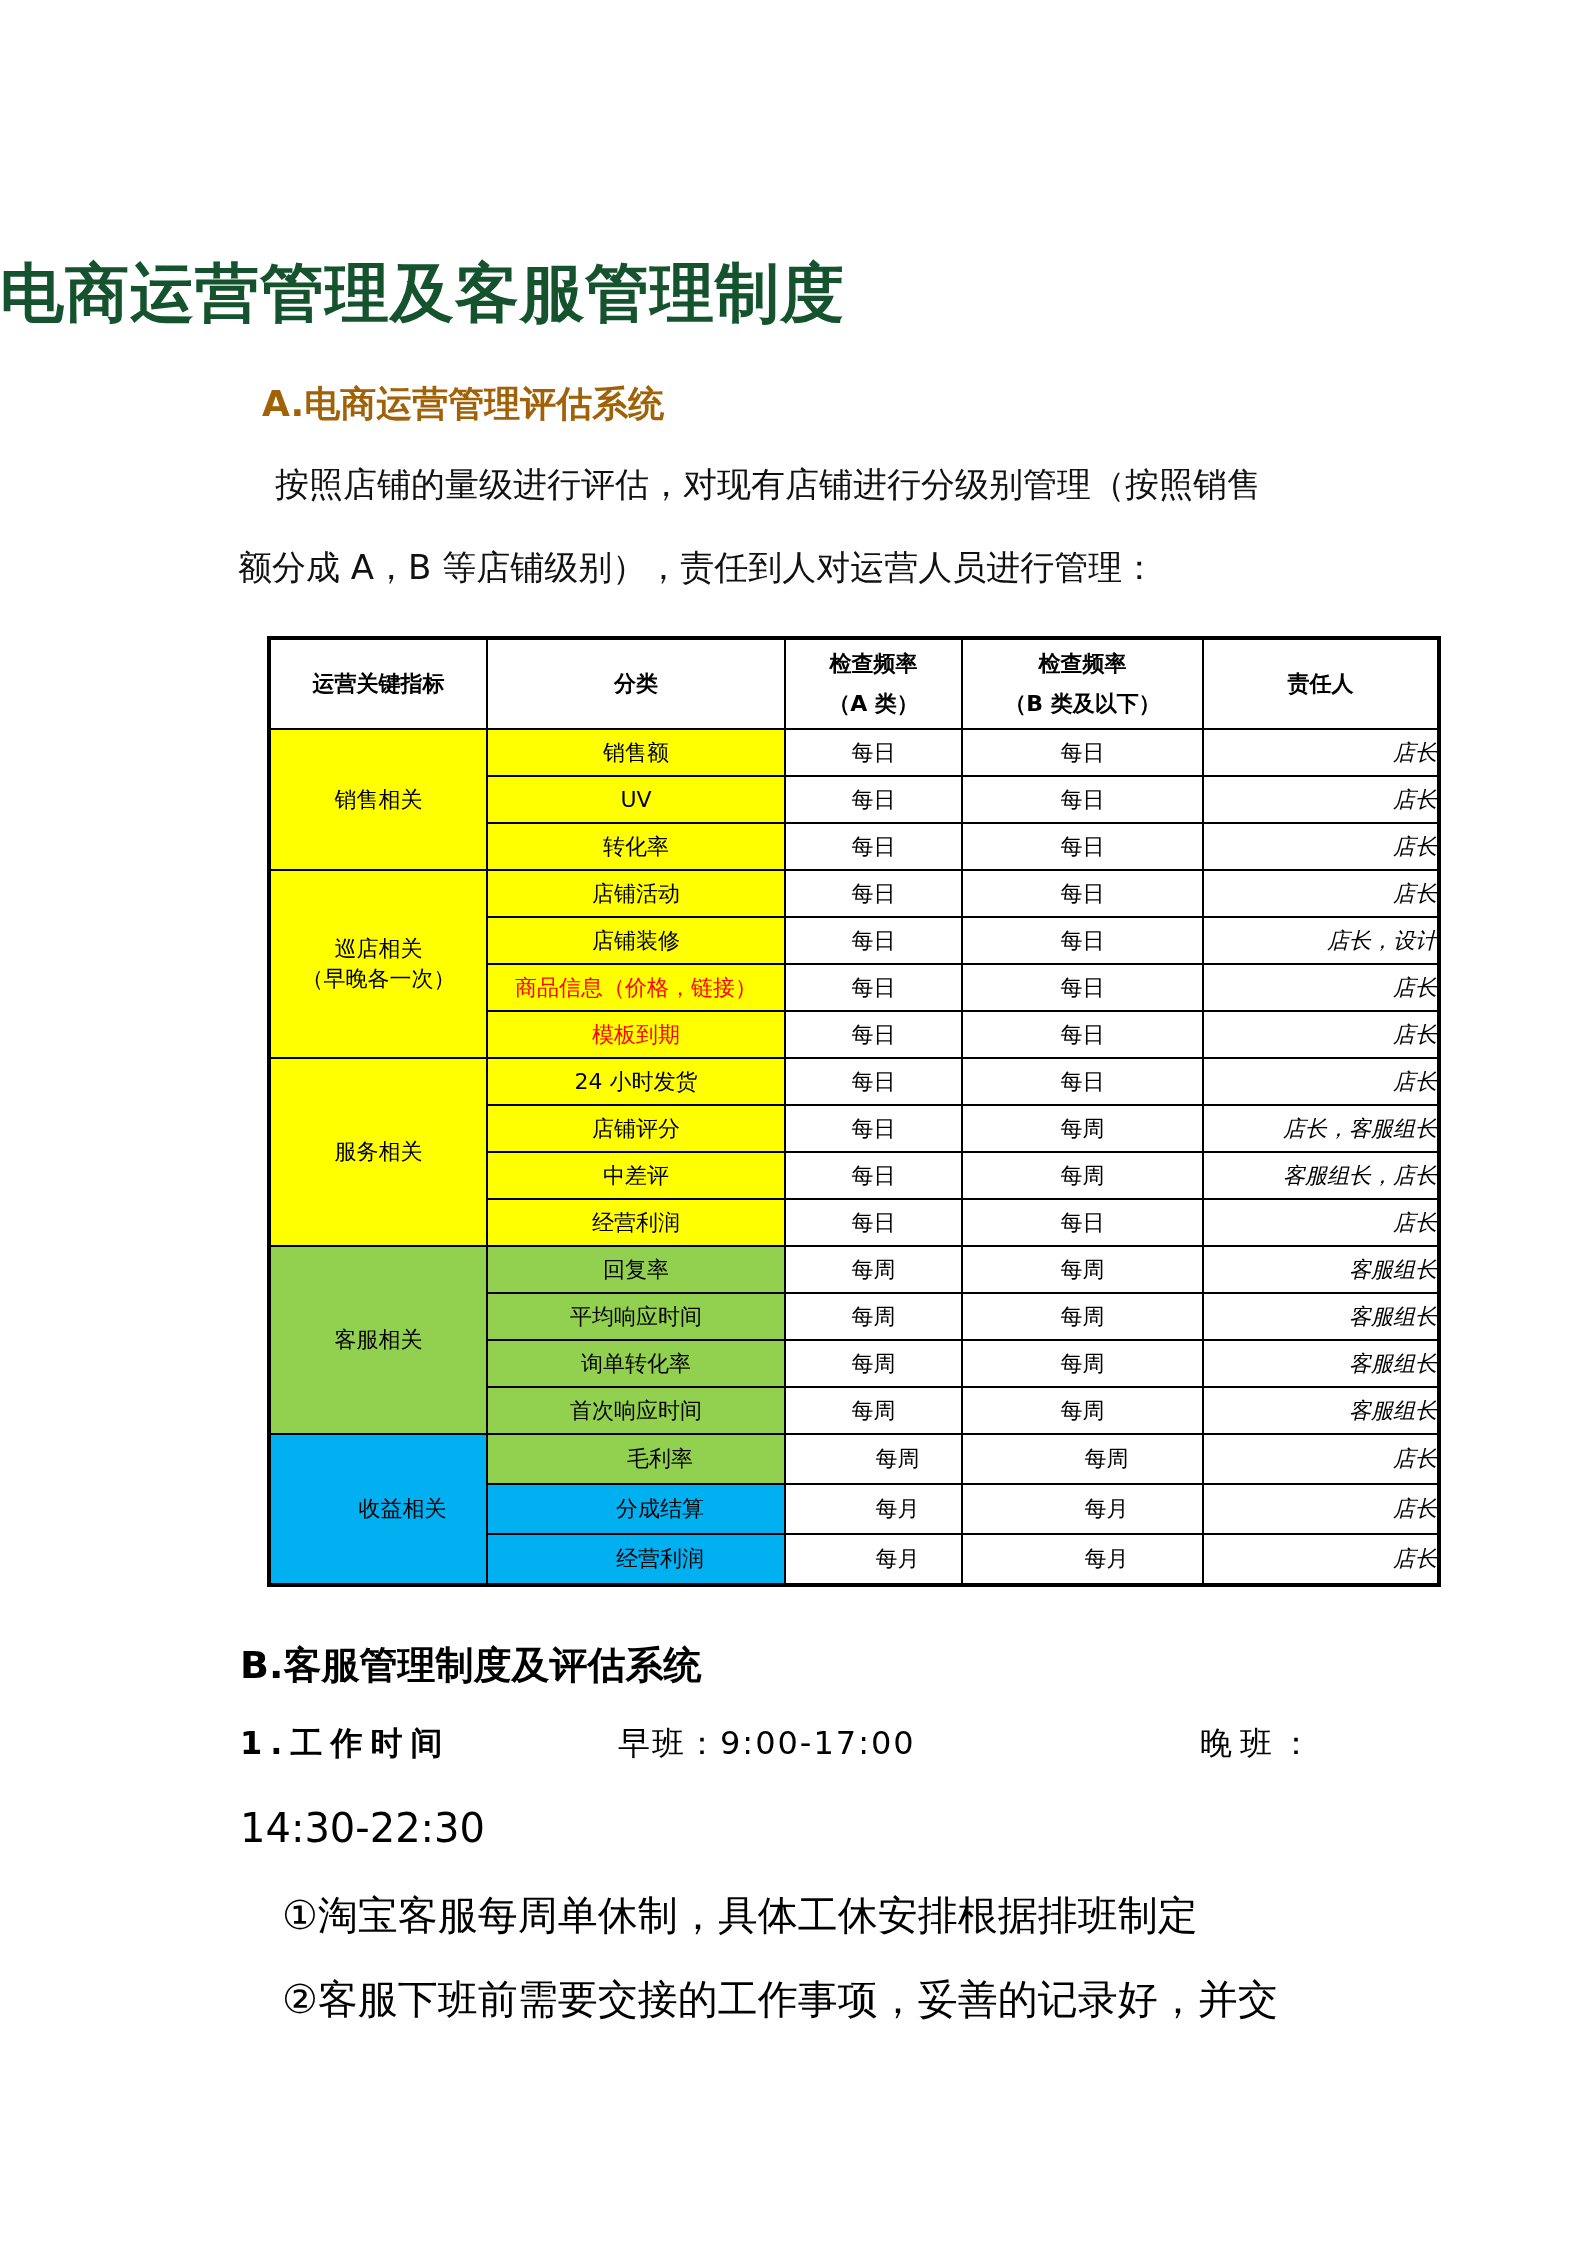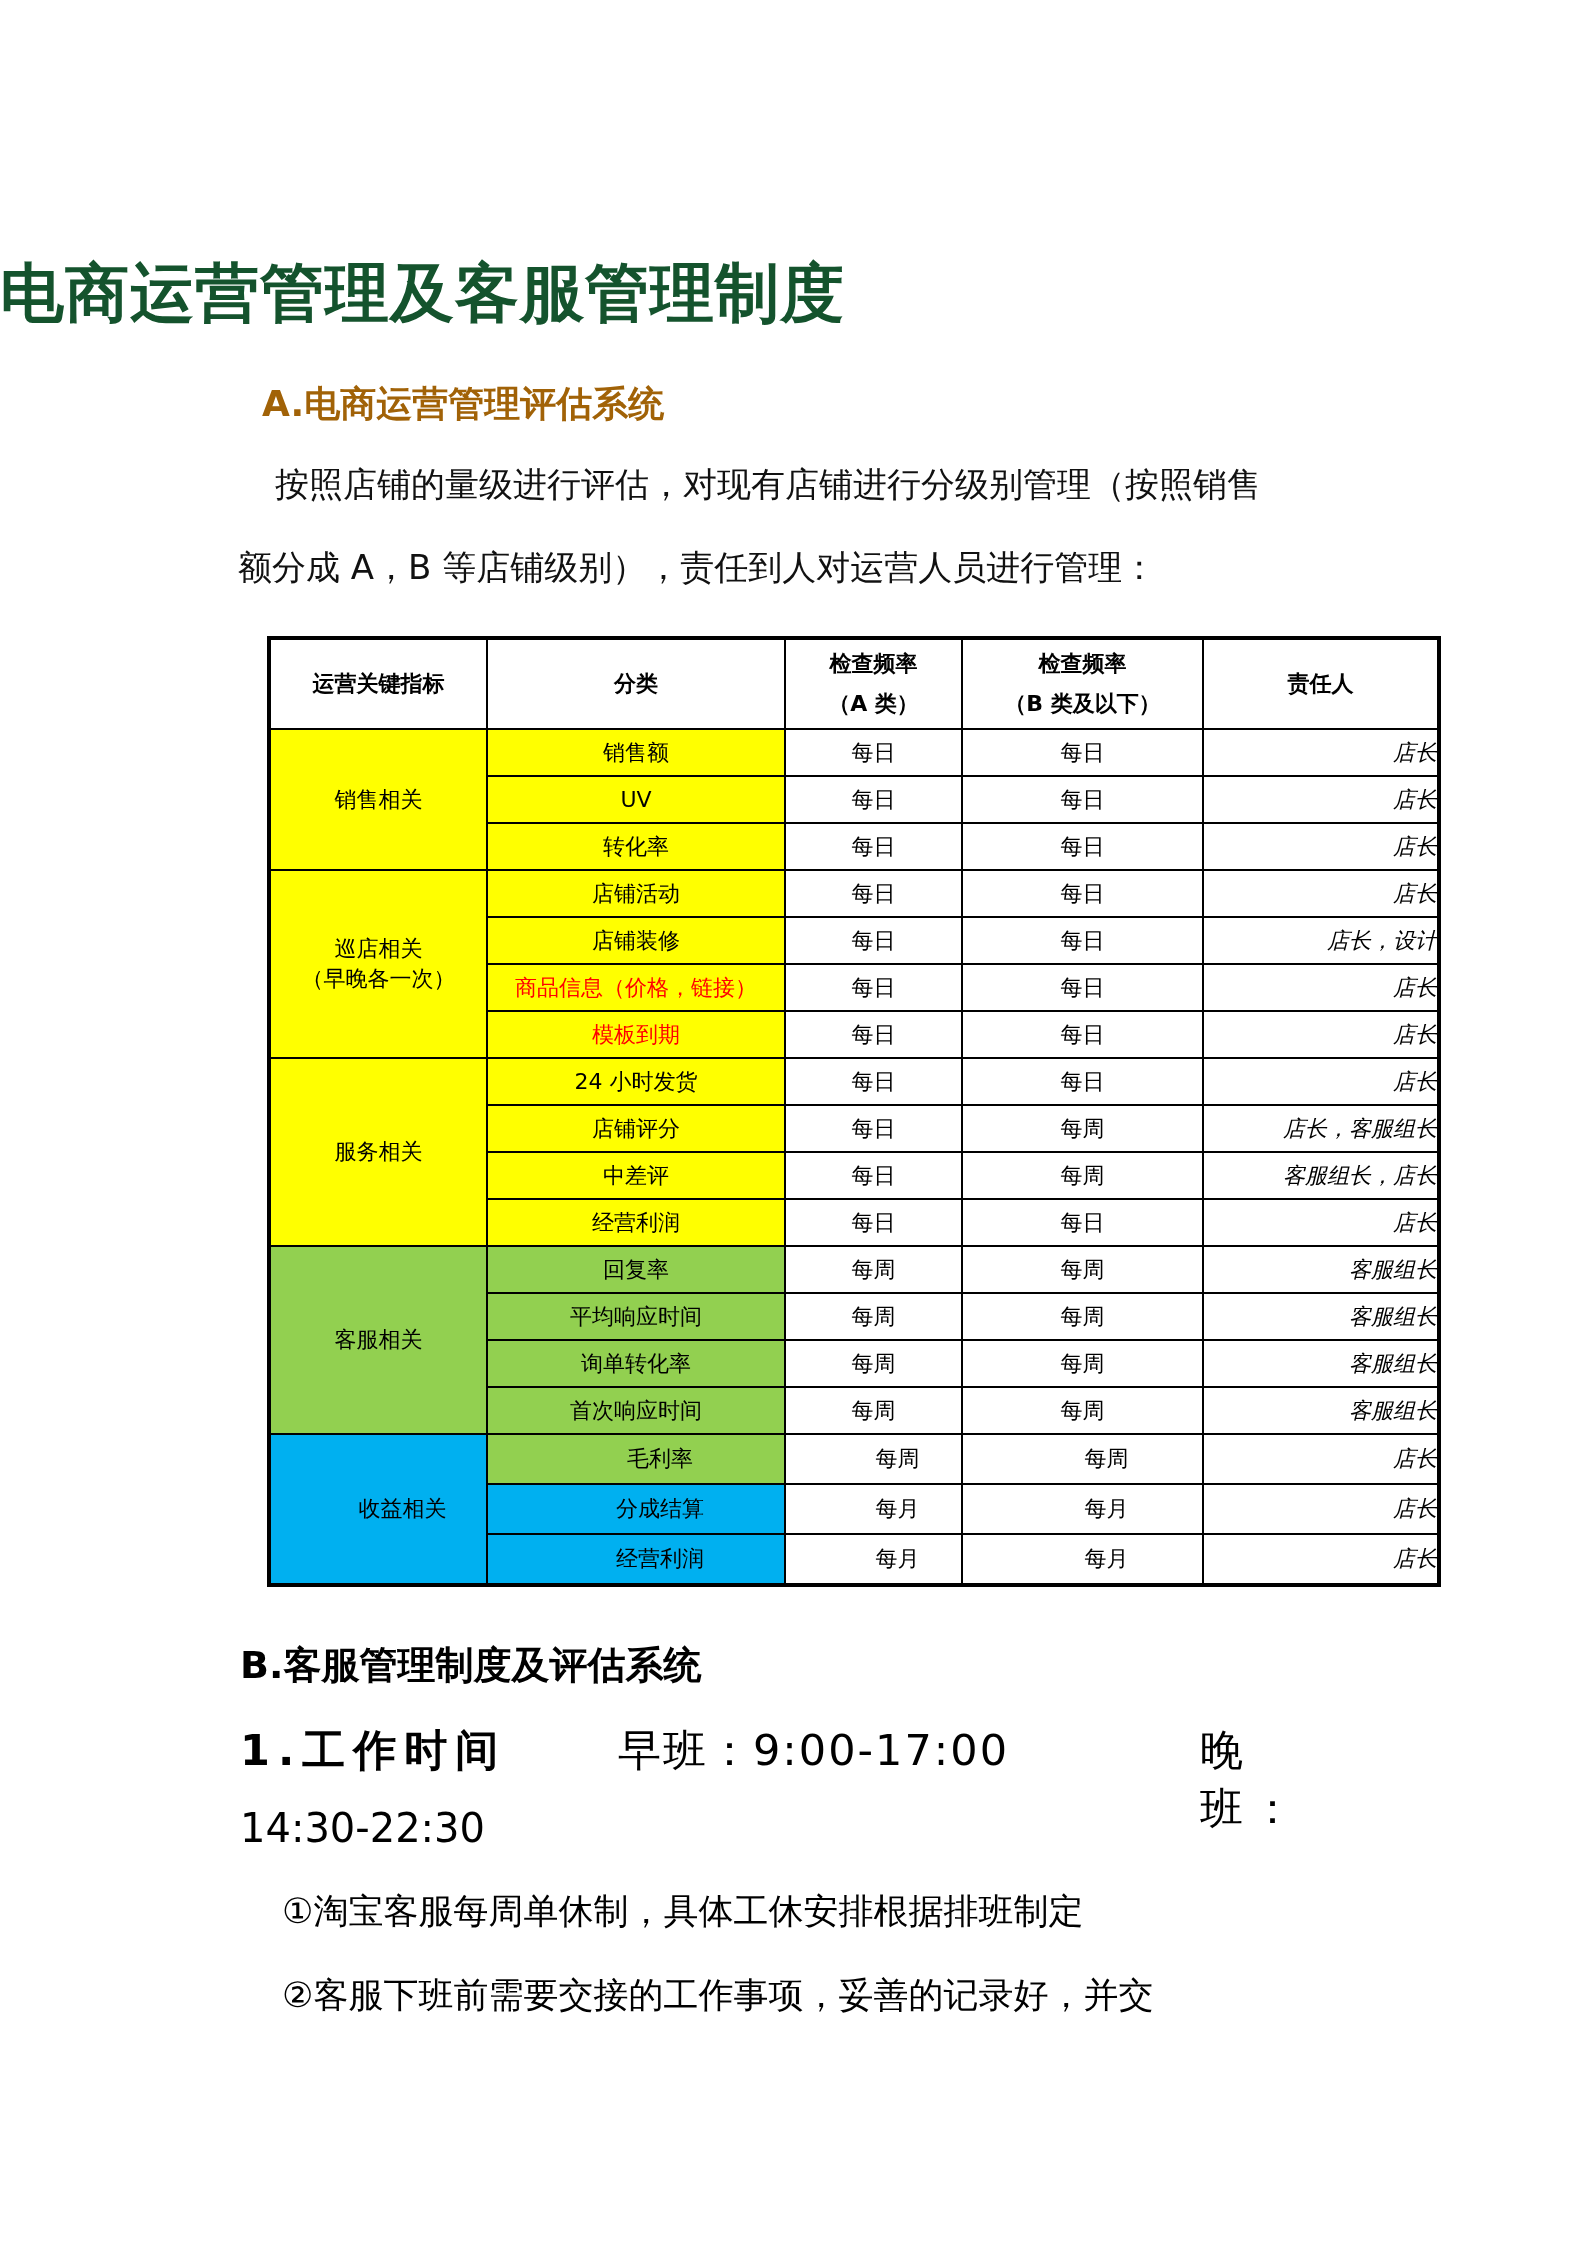--- a/index.html
+++ b/index.html
@@ -35,27 +35,27 @@
   table.kpi tr.tall td { height: 48px; padding-left: 48px; }
   .y { background: #FFFF00; }
   .g { background: #92D050; }
   .b { background: #00B0F0; }
   .red { color: #FF0000; font-weight: bold; }
 
   .section-b {
     position: absolute; left: 240px; top: 1640px; font-size: 38px; font-weight: bold;
   }
   .work-line {
-    position: absolute; left: 240px; top: 1722px; width: 1110px; font-size: 43px;
+    position: absolute; left: 240px; top: 1722px; width: 1110px; font-size: 32px;
   }
   .work-line .wt { font-weight: bold; letter-spacing: 8px; }
   .work-line .early { position: absolute; left: 378px; top: 0; font-weight: normal; letter-spacing: 2px; }
   .work-line .late { position: absolute; left: 960px; top: 0; letter-spacing: 8px; }
   .work-cont { position: absolute; left: 240px; top: 1805px; font-size: 40px; }
-  .item { position: absolute; left: 282px; font-size: 35px; }
+  .item { position: absolute; left: 282px; font-size: 40px; }
   .item.i1 { top: 1888px; }
   .item.i2 { top: 1972px; }
 </style>
 </head>
 <body>
 
 <div class="title">电商运营管理及客服管理制度</div>
 <div class="section-a">A.电商运营管理评估系统</div>
 <div class="para l1">按照店铺的量级进行评估，对现有店铺进行分级别管理（按照销售</div>
 <div class="para l2">额分成 A，B 等店铺级别），责任到人对运营人员进行管理：</div>

